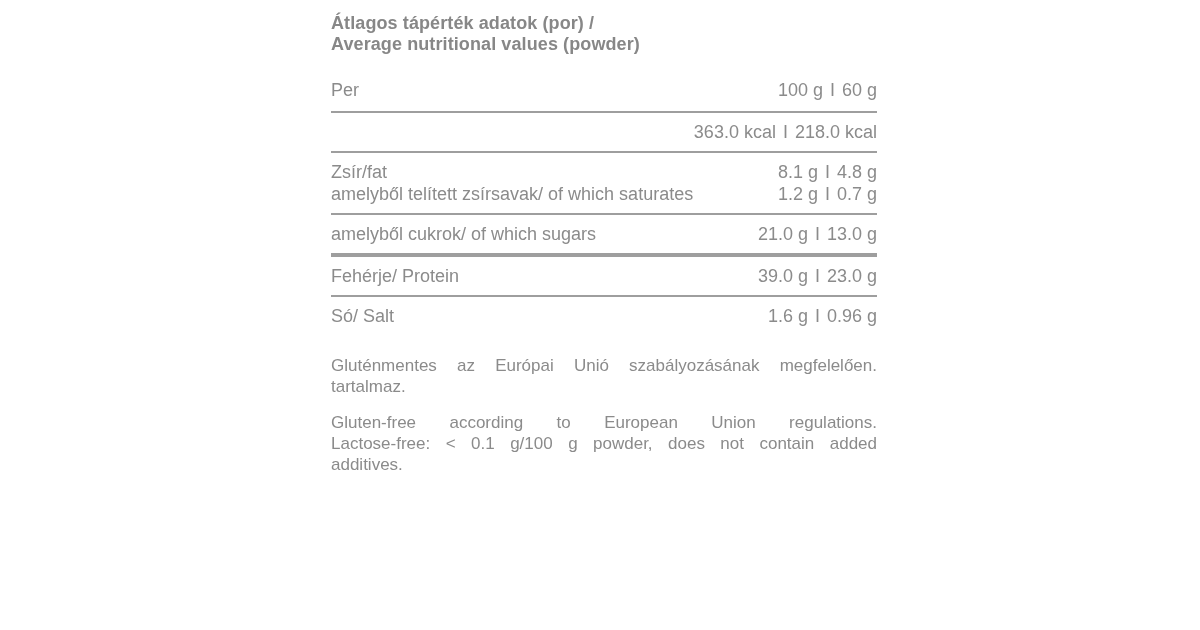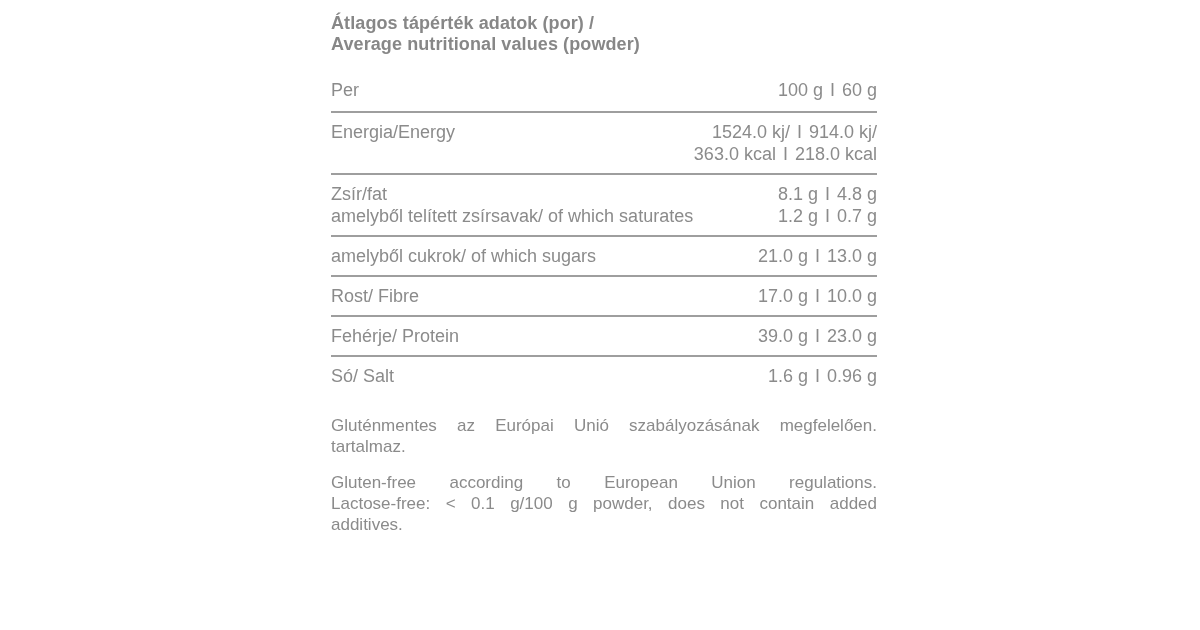--- a/index.html
+++ b/index.html
@@ -82,26 +82,20 @@
     <div class="line per-row">
       <span class="lbl">Per</span>
       <span class="vals">
         <span>100 g</span><span class="sep">I</span><span>60 g</span>
       </span>
     </div>
     <div class="divider"></div>
 
     <div class="section">
       <div class="line">
-        <span class="lbl">Energia/Energy</span>
-        <span class="vals">
-          <span>1524.0 kj/</span><span class="sep">I</span><span>914.0 kj/</span>
-        </span>
-      </div>
-      <div class="line">
         <span class="lbl"></span>
         <span class="vals">
           <span>363.0 kcal</span><span class="sep">I</span><span>218.0 kcal</span>
         </span>
       </div>
     </div>
     <div class="divider"></div>
 
     <div class="section">
       <div class="line">
@@ -122,28 +116,20 @@
     <div class="section">
       <div class="line">
         <span class="lbl">amelyből cukrok/ of which sugars</span>
         <span class="vals">
           <span>21.0 g</span><span class="sep">I</span><span>13.0 g</span>
         </span>
       </div>
     </div>
     <div class="divider"></div>
 
-    <div class="section">
-      <div class="line">
-        <span class="lbl">Rost/ Fibre</span>
-        <span class="vals">
-          <span>17.0 g</span><span class="sep">I</span><span>10.0 g</span>
-        </span>
-      </div>
-    </div>
     <div class="divider"></div>
 
     <div class="section">
       <div class="line">
         <span class="lbl">Fehérje/ Protein</span>
         <span class="vals">
           <span>39.0 g</span><span class="sep">I</span><span>23.0 g</span>
         </span>
       </div>
     </div>

